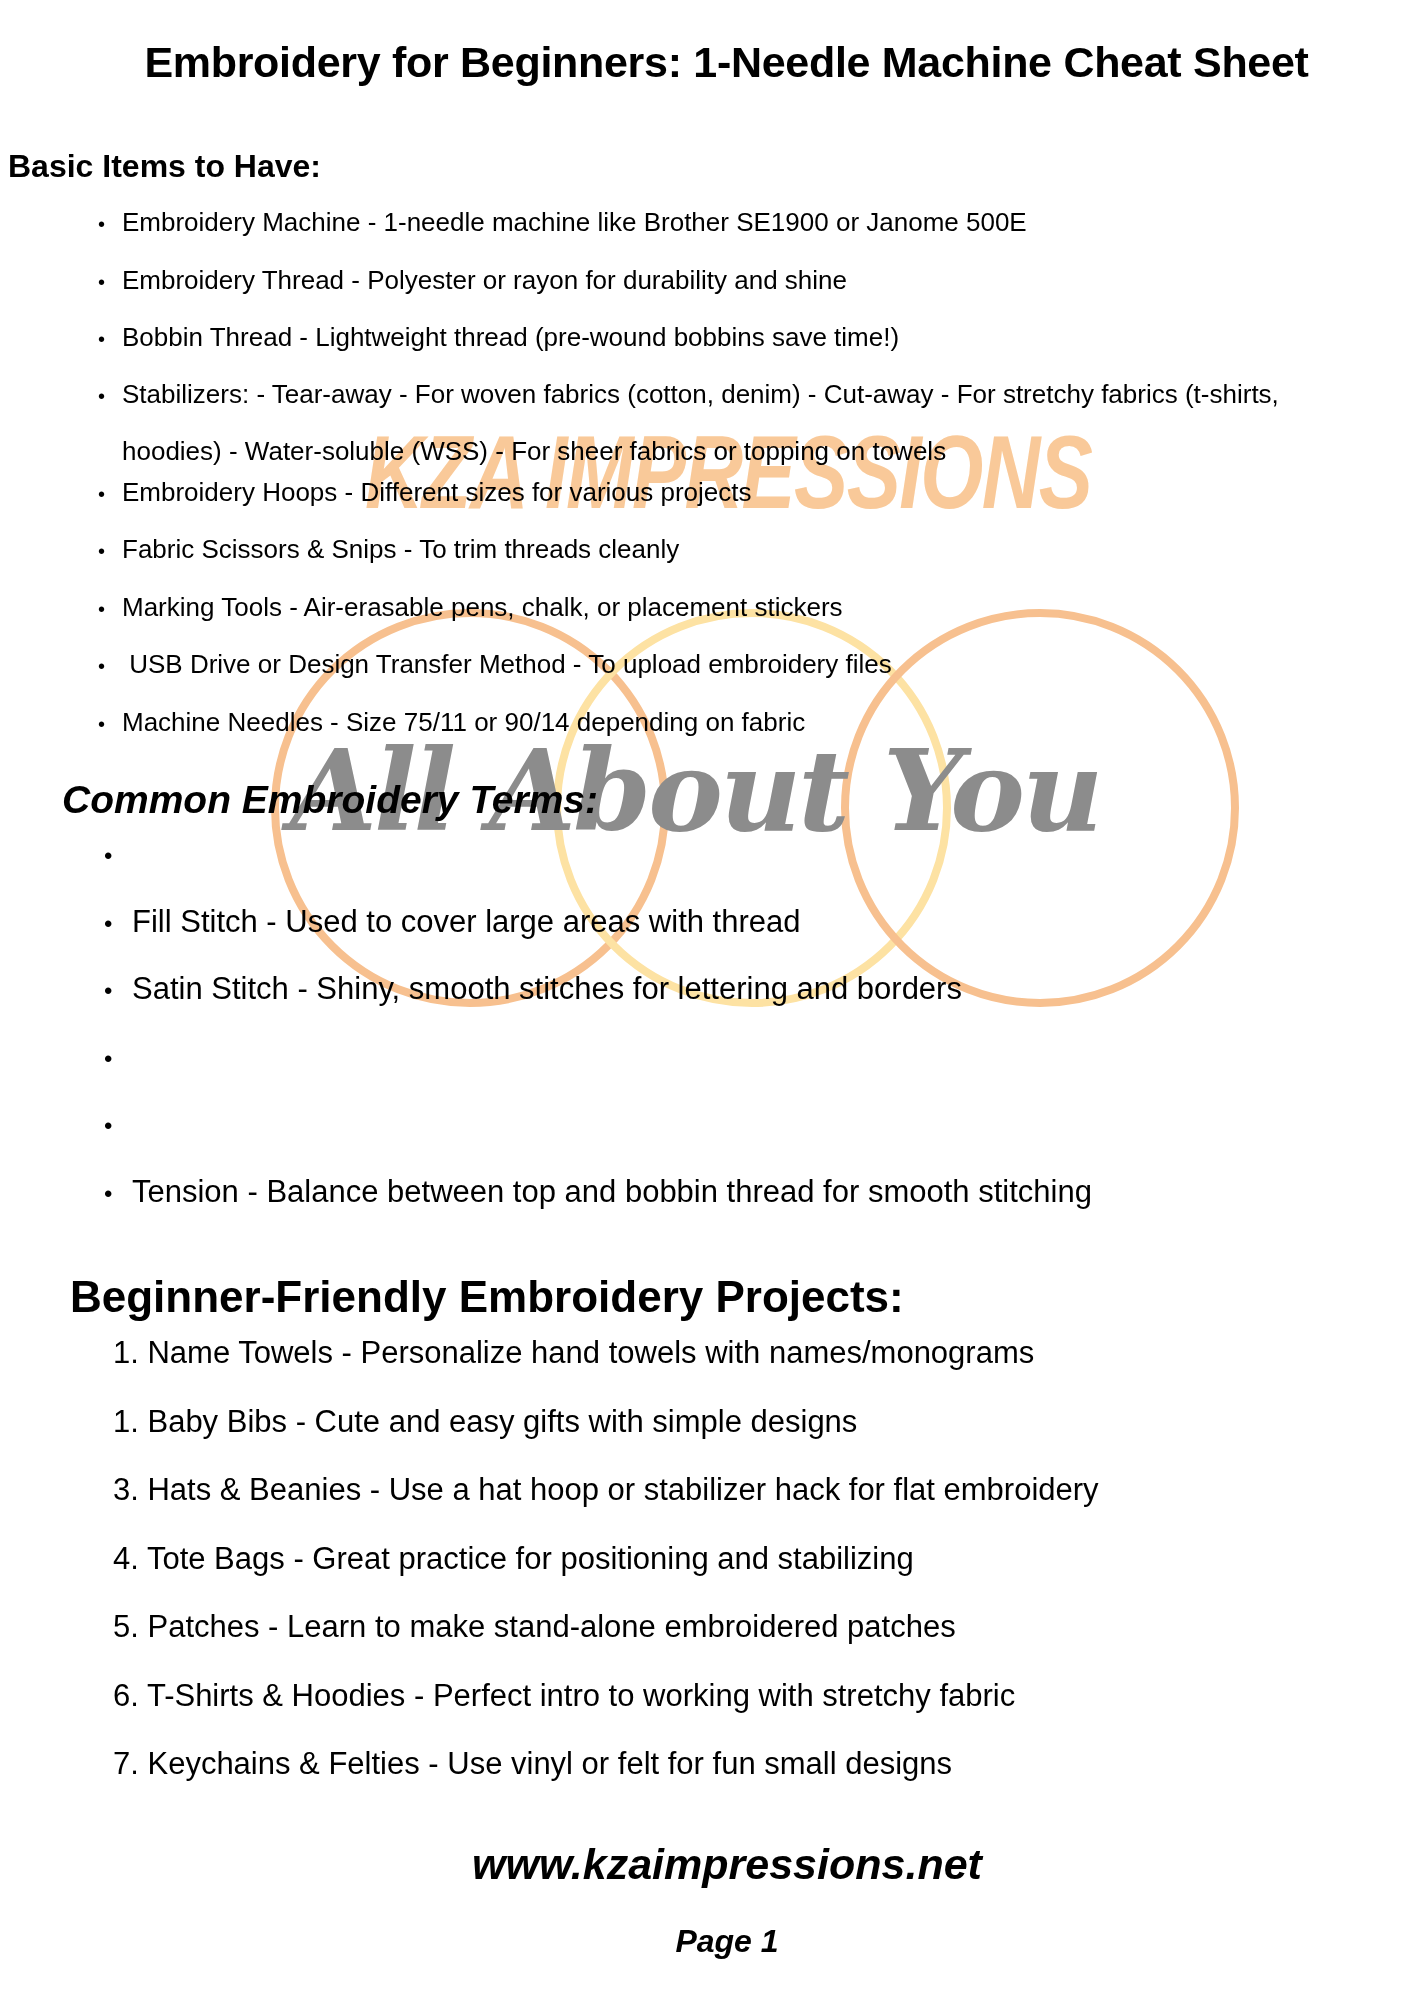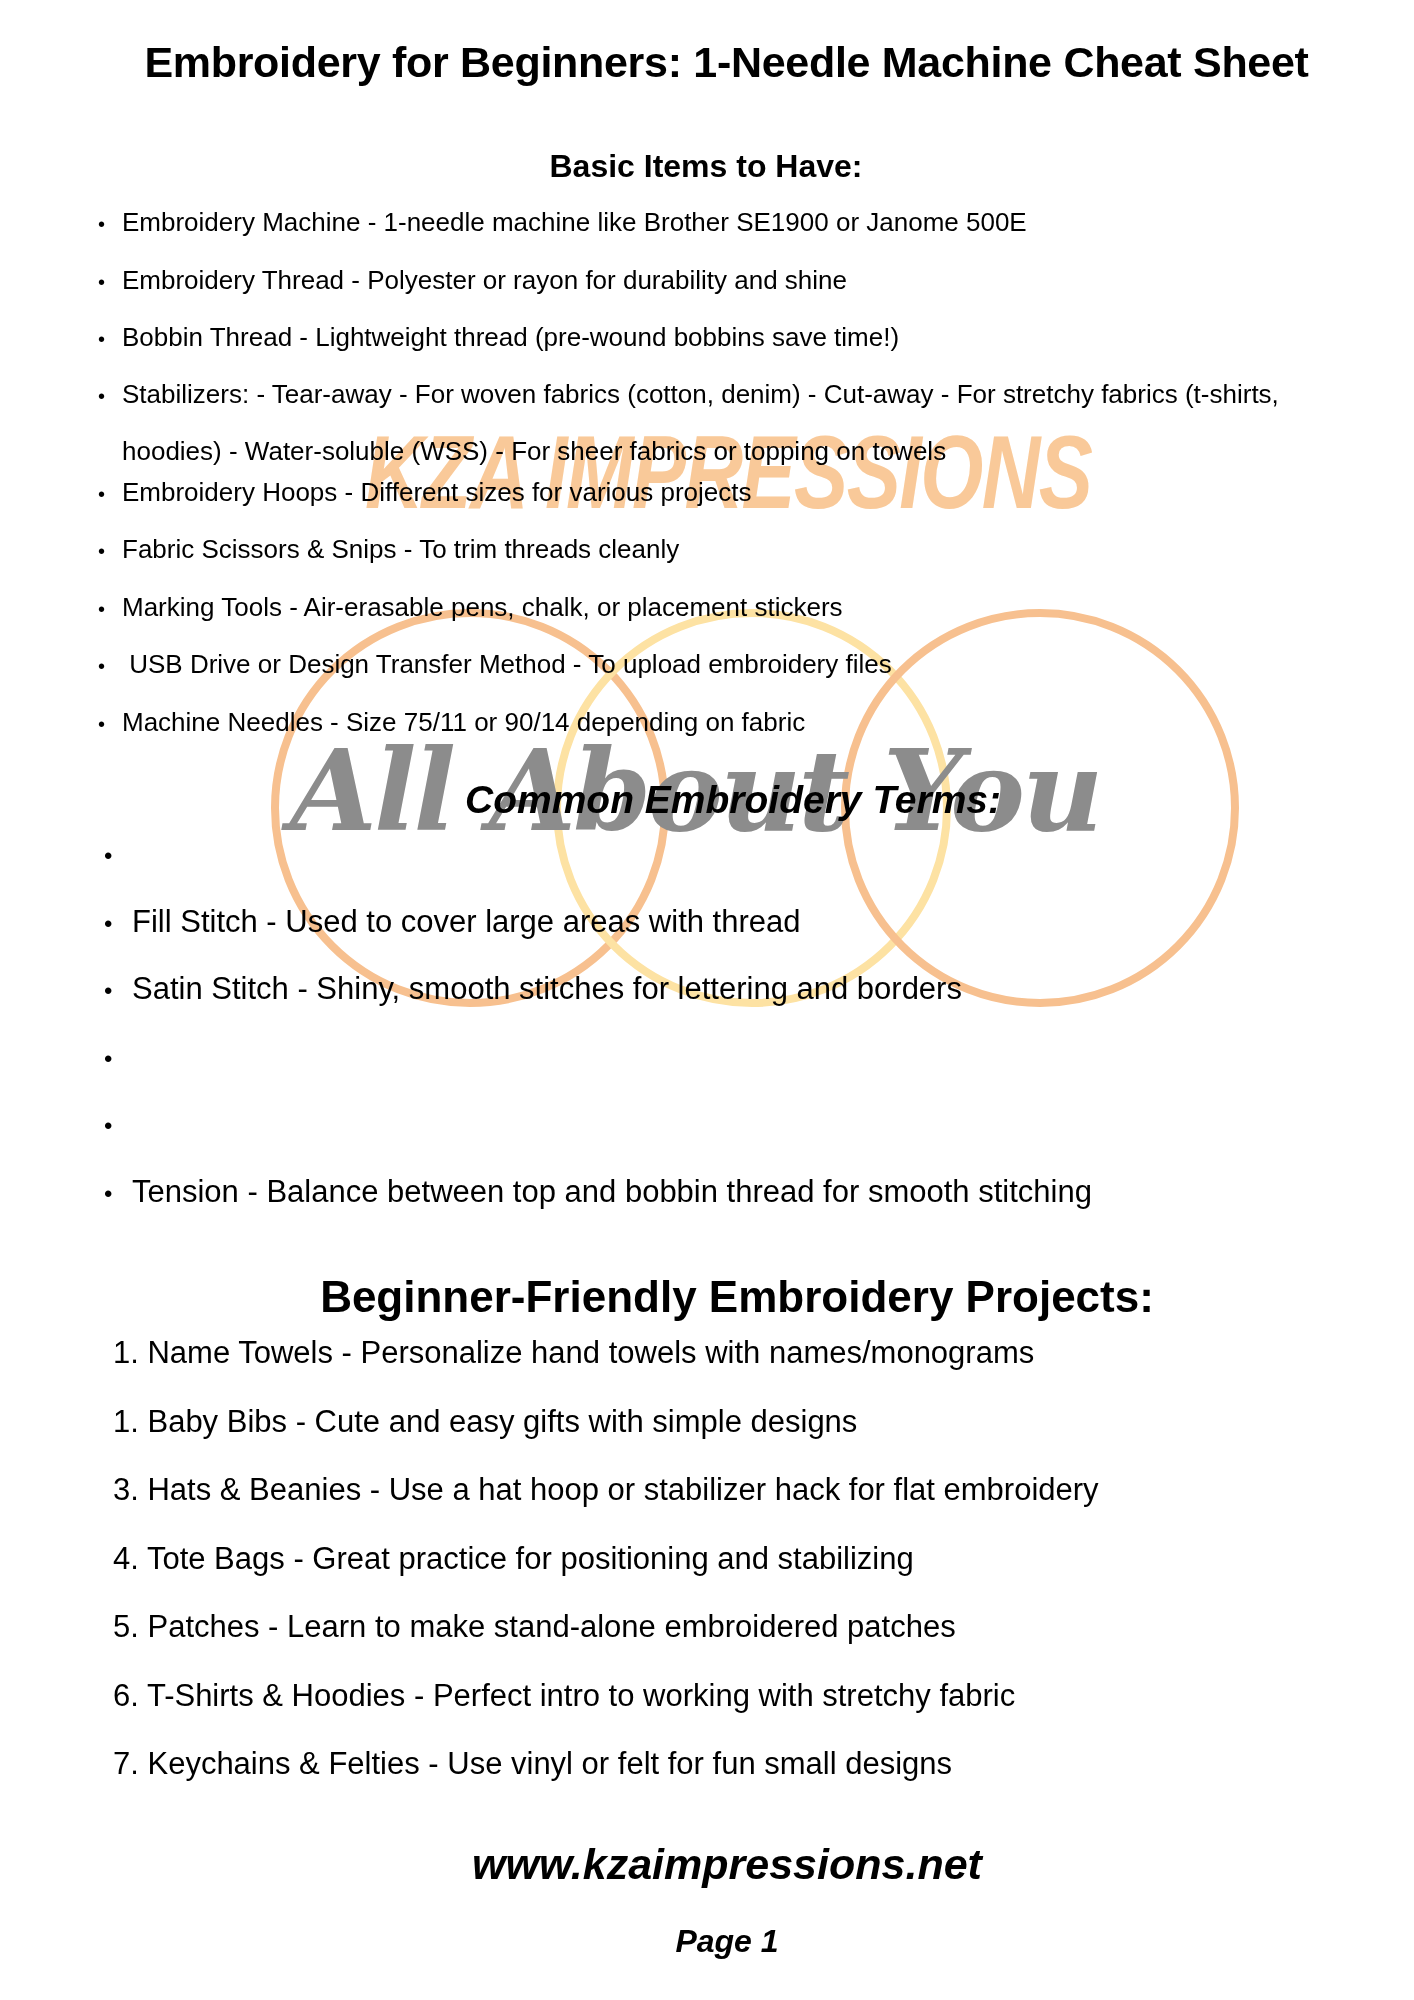--- a/index.html
+++ b/index.html
@@ -79,21 +79,20 @@
       font-size: 43px;
       font-weight: 700;
       letter-spacing: -0.3px;
       padding-left: 39px;
       box-sizing: border-box;
     }
     .section-heading {
       position: absolute;
       left: 0;
       width: 1404px;
-      text-align: center;
       font-weight: 700;
       font-size: 32px;
       box-sizing: border-box;
     }
     .list {
       position: absolute;
       margin: 0;
       padding: 0;
       list-style: none;
     }

